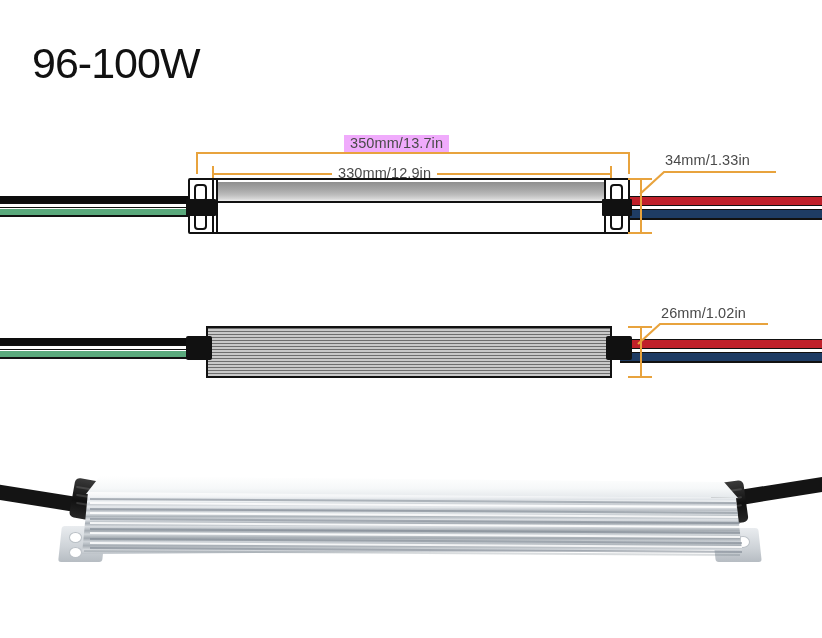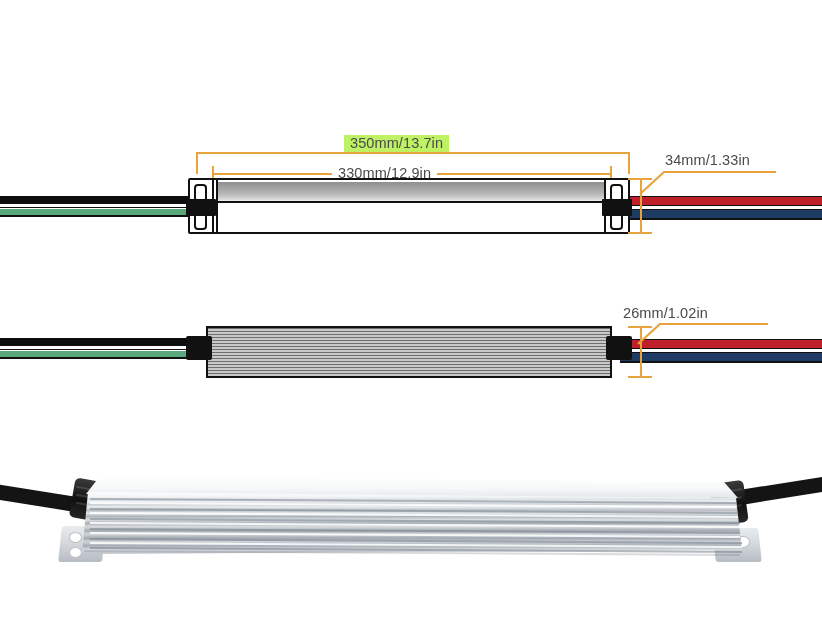--- a/index.html
+++ b/index.html
@@ -198,27 +198,28 @@
   .ph-edge-dark {
     position: absolute;
     background: rgba(90,100,110,0.5);
   }
 </style>
 </head>
 <body>
 
 <div id="stage">
 
+  <div id="title">96-100W</div>
 
   <div id="view-top">
 
     <div class="dim-line dim-h" style="left:196px; top:152px; width:434px;"></div>
     <div class="dim-line dim-v" style="left:196px; top:152px; height:22px;"></div>
     <div class="dim-line dim-v" style="left:628px; top:152px; height:22px;"></div>
-    <div class="dim-label" style="left:344px; top:135px; background:#bef264; padding:0 6px;">350mm/13.7in</div>
+    <div class="dim-label" style="left:344px; top:135px; background:#f0abfc; padding:0 6px;">350mm/13.7in</div>
 
     <div class="dim-line dim-h" style="left:212px; top:173px; width:400px;"></div>
     <div class="dim-line dim-v" style="left:212px; top:166px; height:16px;"></div>
     <div class="dim-line dim-v" style="left:610px; top:166px; height:16px;"></div>
     <div class="dim-label" style="left:332px; top:165px; background:#ffffff; padding:0 6px;">330mm/12.9in</div>
 
     <div class="wire wire-black" style="left:0px; top:196px; width:196px; height:7px;"></div>
     <div class="wire wire-white" style="left:0px; top:203px; width:196px; height:5px; border-top:1.5px solid #111; border-bottom:1.5px solid #111; box-sizing:border-box;"></div>
     <div class="wire wire-green" style="left:0px; top:209px; width:196px; height:6px;"></div>
     <div class="wire-outline-bot" style="left:0px; top:215px; width:196px;"></div>
@@ -278,21 +279,21 @@
     <div class="gland-side" style="left:186px; top:336px; width:26px; height:24px;"></div>
     <div class="gland-side" style="left:606px; top:336px; width:26px; height:24px;"></div>
 
     <div class="dim-line dim-v" style="left:640px; top:326px; width:2px; height:52px;"></div>
     <div class="dim-line dim-h" style="left:628px; top:326px; width:24px;"></div>
     <div class="dim-line dim-h" style="left:628px; top:376px; width:24px;"></div>
     <svg style="position:absolute; left:636px; top:318px; width:60px; height:28px; overflow:visible;">
       <polyline points="2,26 24,6 60,6" fill="none" stroke="#e8a33d" stroke-width="2.2"></polyline>
     </svg>
     <div class="dim-line dim-h" style="left:696px; top:323px; width:72px;"></div>
-    <div class="dim-label" style="left:623px; top:305px;">26mm/1.02in</div>
+    <div class="dim-label" style="left:661px; top:305px;">26mm/1.02in</div>
 
   </div>
 
   <div id="photo">
 
     <div class="ph-cable" style="left:-6px; top:32px; width:96px; height:15px; transform:rotate(9deg); transform-origin:left center;"></div>
     <div class="ph-cable" style="left:740px; top:38px; width:96px; height:15px; transform:rotate(-9deg); transform-origin:left center;"></div>
 
     <div class="ph-gland" style="left:72px; top:28px; width:34px; height:40px; transform:rotate(10deg);"></div>
     <div class="ph-gland-rib" style="left:76px; top:36px; width:26px; transform:rotate(10deg);"></div>

